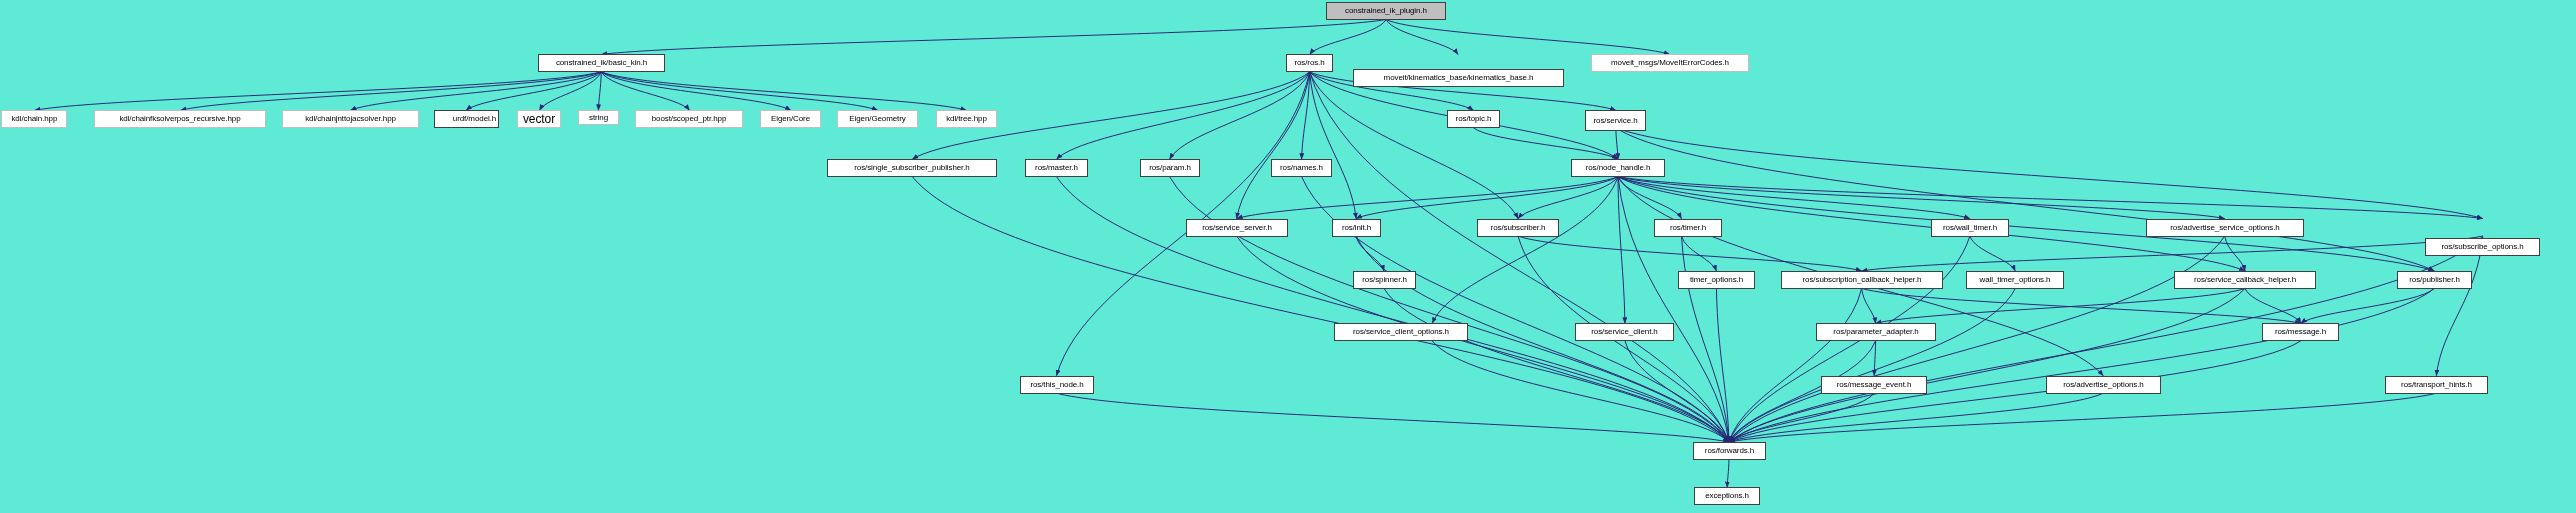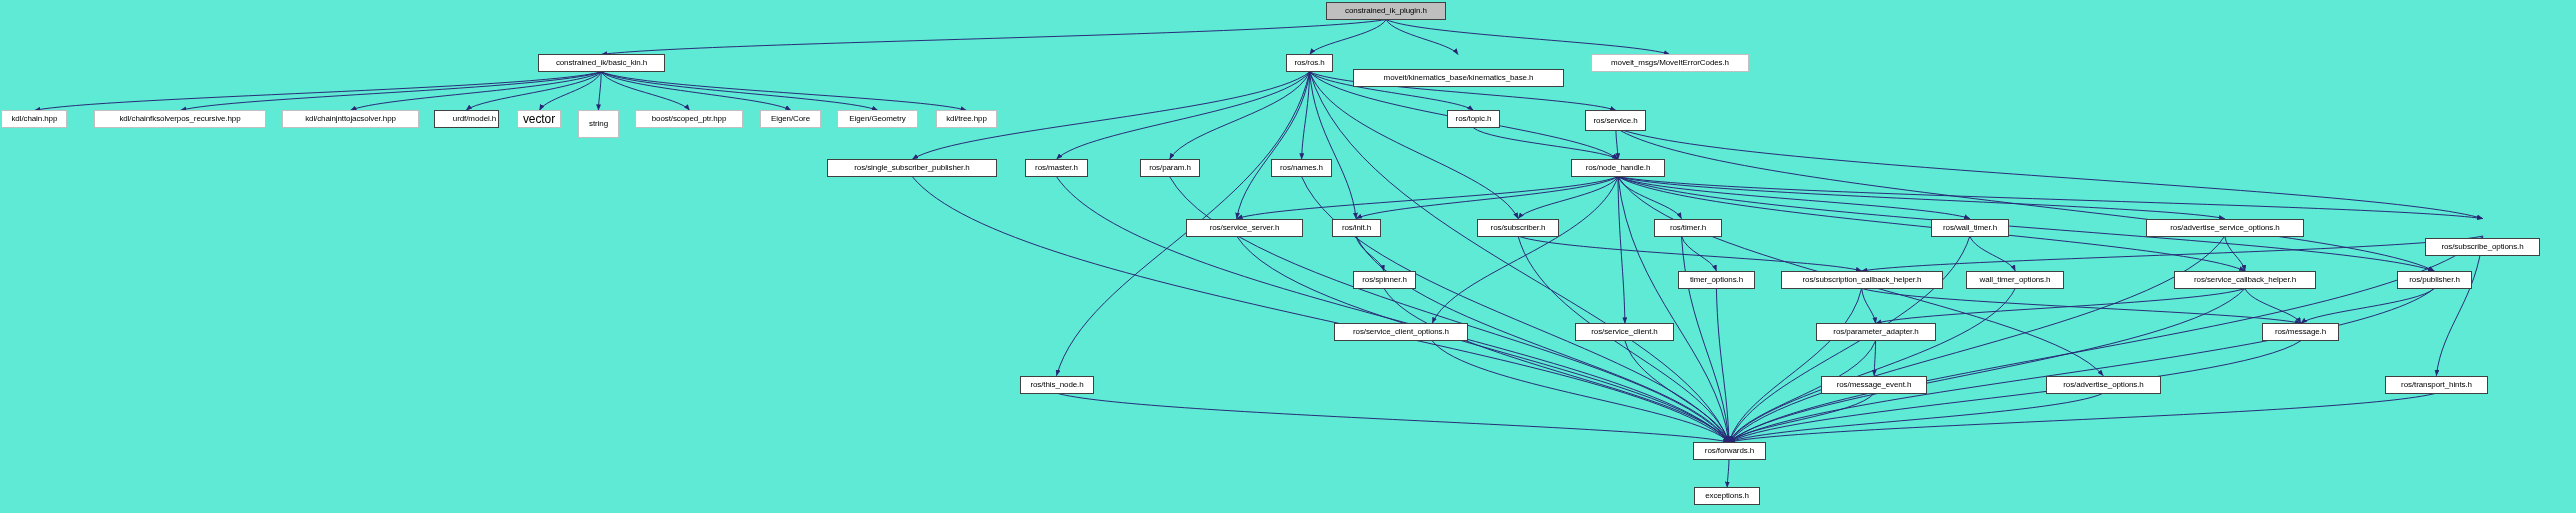--- a/index.html
+++ b/index.html
@@ -174,21 +174,21 @@
       </div>
       <div class="node faded" style="left: 282px; top: 110px; width: 137px; height: 17.5px; font-size: 8px;">
         <span class="node-label">kdl/chainjnttojacsolver.hpp</span>
       </div>
       <div class="node normal" style="left: 434px; top: 110px; width: 65px; height: 17.5px; font-size: 8px; padding-left: 16px;">
         <span class="node-label">urdf/model.h</span>
       </div>
       <div class="node faded" style="left: 517px; top: 110px; width: 44px; height: 17.5px; font-size: 12px;">
         <span class="node-label">vector</span>
       </div>
-      <div class="node faded" style="left: 578px; top: 110px; width: 41px; height: 28px; font-size: 8px;">
+      <div class="node faded" style="left: 578px; top: 110px; width: 41px; height: 15px; font-size: 8px;">
         <span class="node-label">string</span>
       </div>
       <div class="node faded" style="left: 635px; top: 110px; width: 108px; height: 17.5px; font-size: 8px;">
         <span class="node-label">boost/scoped_ptr.hpp</span>
       </div>
       <div class="node faded" style="left: 760px; top: 110px; width: 61px; height: 17.5px; font-size: 8px;">
         <span class="node-label">Eigen/Core</span>
       </div>
       <div class="node faded" style="left: 837px; top: 110px; width: 81px; height: 17.5px; font-size: 8px;">
         <span class="node-label">Eigen/Geometry</span>
@@ -210,21 +210,21 @@
       </div>
       <div class="node normal" style="left: 1140px; top: 159px; width: 60px; height: 17.5px; font-size: 8px;">
         <span class="node-label">ros/param.h</span>
       </div>
       <div class="node normal" style="left: 1271px; top: 159px; width: 61px; height: 17.5px; font-size: 8px;">
         <span class="node-label">ros/names.h</span>
       </div>
       <div class="node normal" style="left: 1571px; top: 159px; width: 94px; height: 17.5px; font-size: 8px;">
         <span class="node-label">ros/node_handle.h</span>
       </div>
-      <div class="node normal" style="left: 1186px; top: 219px; width: 117px; height: 17.5px; font-size: 8px;">
+      <div class="node normal" style="left: 1186px; top: 219px; width: 102px; height: 17.5px; font-size: 8px;">
         <span class="node-label">ros/service_server.h</span>
       </div>
       <div class="node normal" style="left: 1332px; top: 219px; width: 49px; height: 17.5px; font-size: 8px;">
         <span class="node-label">ros/init.h</span>
       </div>
       <div class="node normal" style="left: 1477px; top: 219px; width: 82px; height: 17.5px; font-size: 8px;">
         <span class="node-label">ros/subscriber.h</span>
       </div>
       <div class="node normal" style="left: 1654px; top: 219px; width: 68px; height: 17.5px; font-size: 8px;">
         <span class="node-label">ros/timer.h</span>

